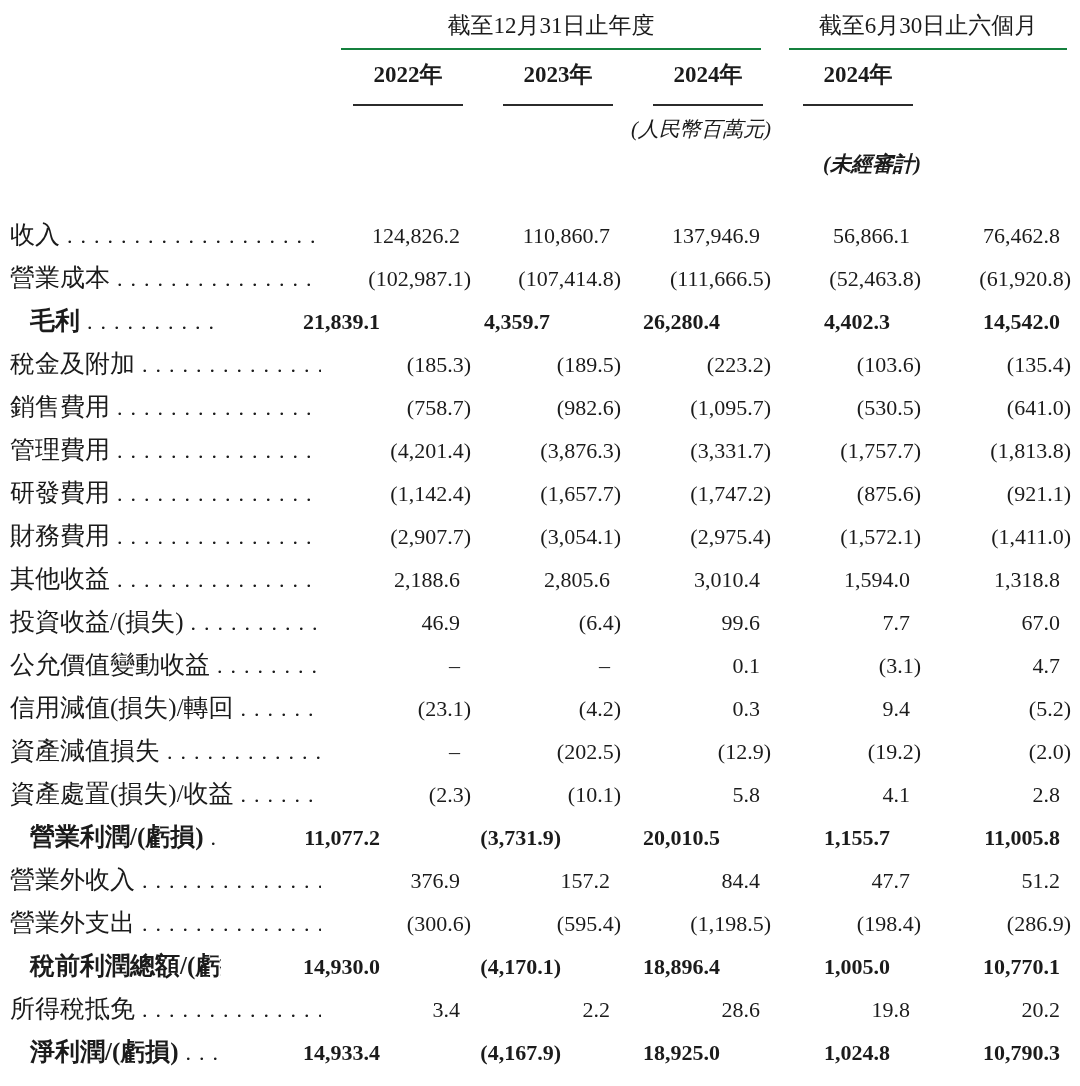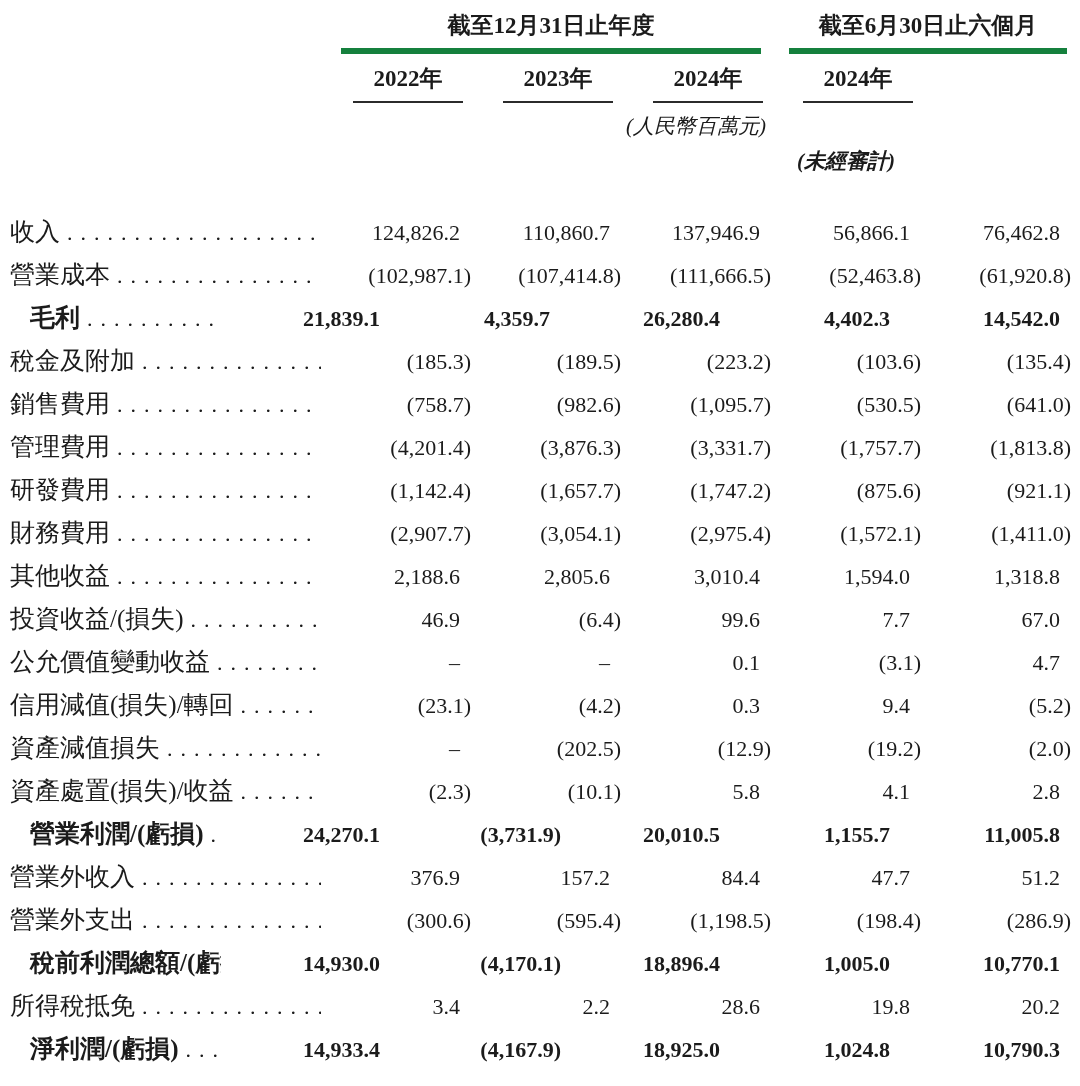--- a/index.html
+++ b/index.html
@@ -12,41 +12,41 @@
   }
   .page { padding:10px 9px 0 10px; }
 
   .spacer { width:311px; flex:0 0 auto; }
 
   
   .hdr-group-row { display:flex; }
   .grp1 { width:450px; flex:0 0 auto; }
   .grp2 { width:300px; flex:0 0 auto; }
   .grp-inner {
-    font-weight:bold; font-size:23px; text-align:center;
-    padding-bottom:7px; border-bottom:6px solid #15803d;
+    font-weight:normal; font-size:23px; text-align:center;
+    padding-bottom:7px; border-bottom:2px solid #15803d;
     white-space:nowrap;
   }
   .grp1 .grp-inner { margin:0 10px 0 20px; }
   .grp2 .grp-inner { margin:0 4px 0 18px; }
 
   
   .hdr-years-row { display:flex; }
   .ycell { width:150px; flex:0 0 auto; }
   .y-inner {
     margin:0 8px 0 32px; text-align:center;
     font-weight:bold; font-size:23px;
-    padding:9px 0 7px; border-bottom:2px solid #2b2b2b;
+    padding:9px 0 14px; border-bottom:2px solid #2b2b2b;
     white-space:nowrap;
   }
 
   
   .hdr-note-row { display:flex; }
   .note-cell {
-    width:150px; flex:0 0 auto; text-align:center;
+    width:150px; flex:0 0 auto; text-align:right;
     font-style:italic; font-size:21px; white-space:nowrap;
   }
   .unit-row  { margin-top:9px; }
   .audit-row { margin-top:7px;font-weight:bold; }
 
   
   #rows { margin-top:40px; }
   .row { display:flex; align-items:baseline; height:43px; }
   .lcell {
     flex:1 1 auto; min-width:0; overflow:hidden;
@@ -220,21 +220,21 @@
       <div class="row">
         <div class="lcell"><span class="lbl">資產處置(損失)/收益</span><span class="leader">........................................</span></div>
         <div class="ncell">(2.3<span class="cp">)</span></div>
         <div class="ncell">(10.1<span class="cp">)</span></div>
         <div class="ncell">5.8</div>
         <div class="ncell">4.1</div>
         <div class="ncell">2.8</div>
       </div>
       <div class="row bold">
         <div class="lcell"><span class="lbl">營業利潤/(虧損)</span><span class="leader">........................................</span></div>
-        <div class="ncell">24,270.1</div>
+        <div class="ncell">11,077.2</div>
         <div class="ncell">(3,731.9<span class="cp">)</span></div>
         <div class="ncell">20,010.5</div>
         <div class="ncell">1,155.7</div>
         <div class="ncell">11,005.8</div>
       </div>
       <div class="row">
         <div class="lcell"><span class="lbl">營業外收入</span><span class="leader">........................................</span></div>
         <div class="ncell">376.9</div>
         <div class="ncell">157.2</div>
         <div class="ncell">84.4</div>

